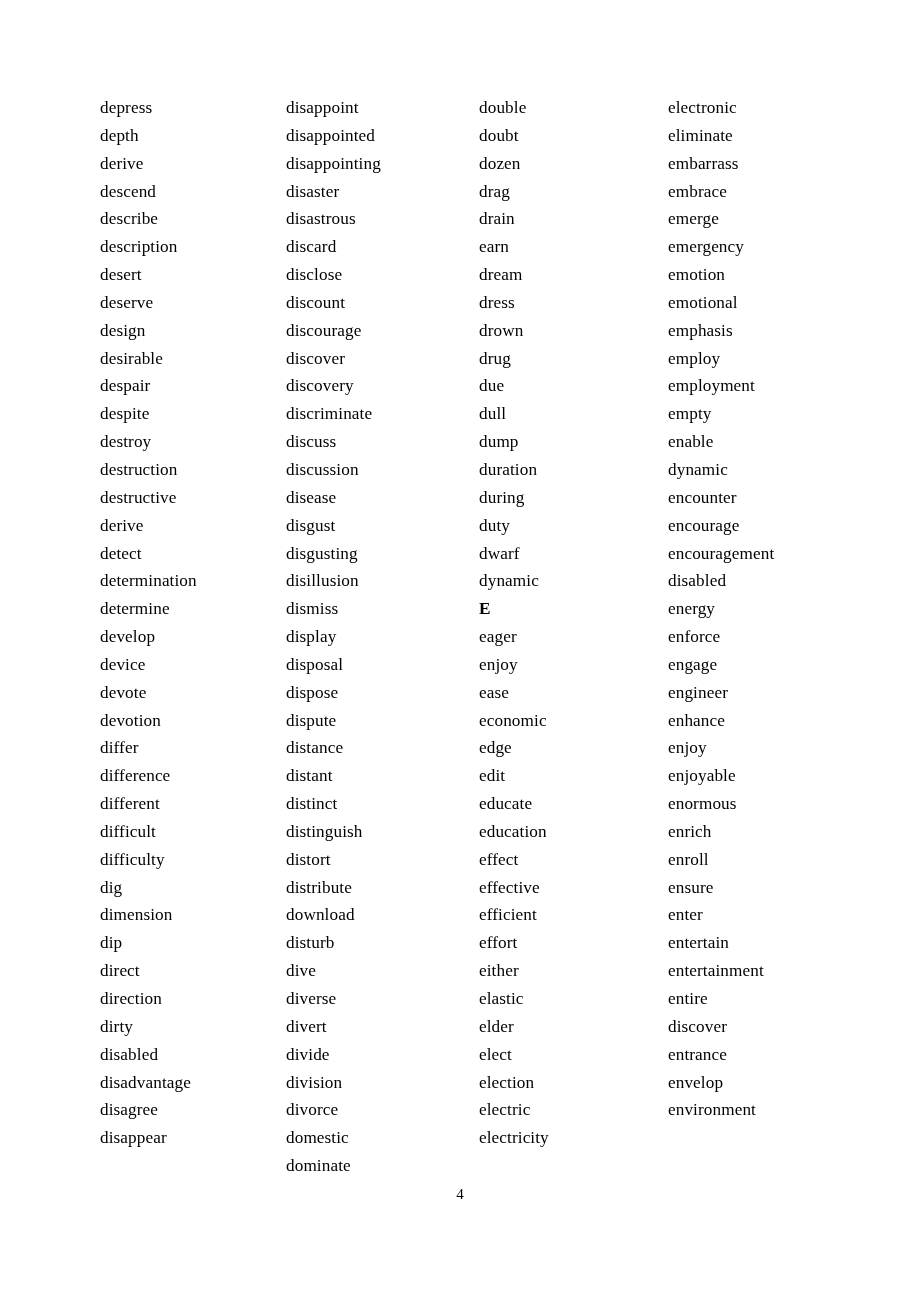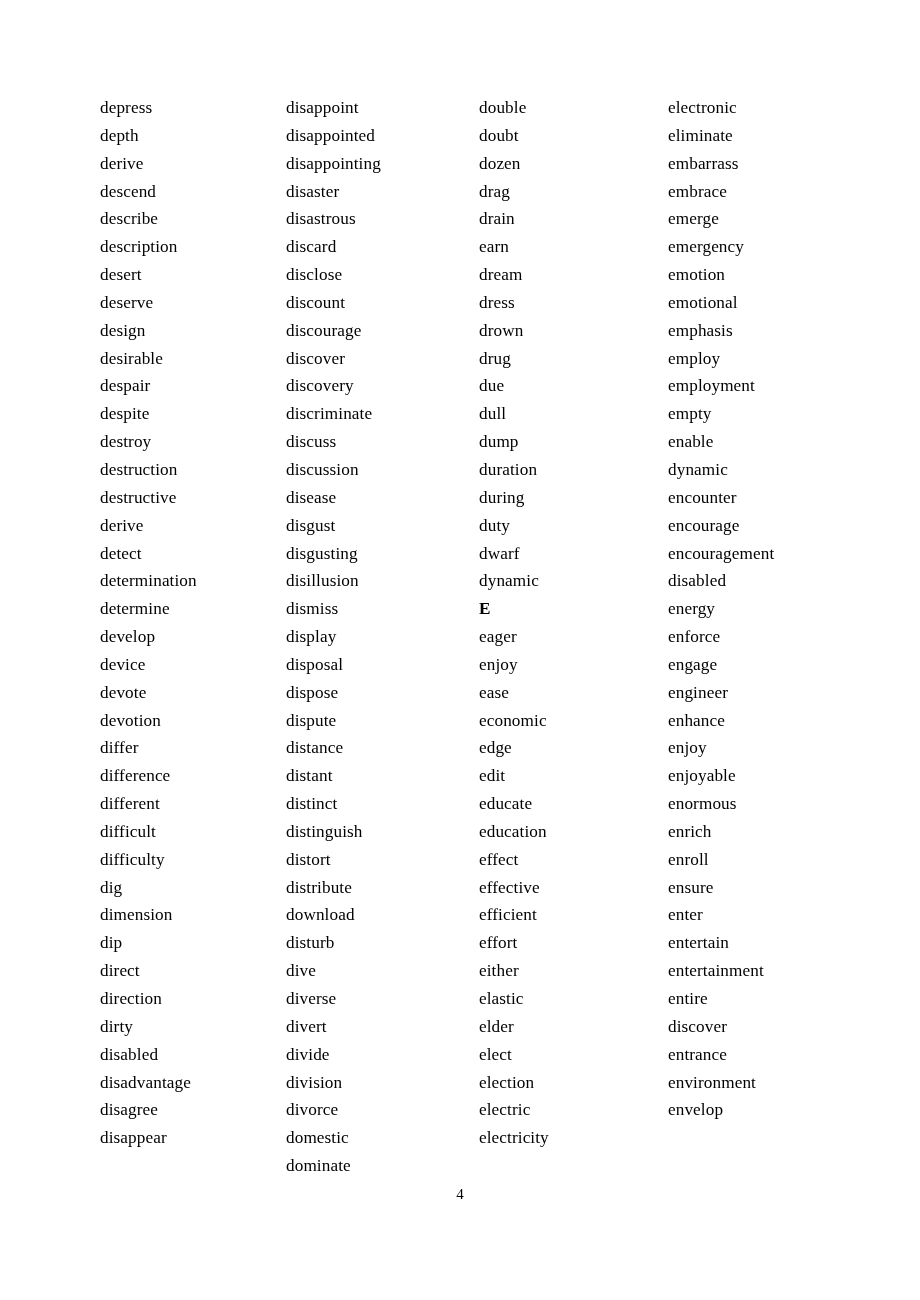--- a/index.html
+++ b/index.html
@@ -220,20 +220,20 @@
         <div class="word-entry">enormous</div>
         <div class="word-entry">enrich</div>
         <div class="word-entry">enroll</div>
         <div class="word-entry">ensure</div>
         <div class="word-entry">enter</div>
         <div class="word-entry">entertain</div>
         <div class="word-entry">entertainment</div>
         <div class="word-entry">entire</div>
         <div class="word-entry">discover</div>
         <div class="word-entry">entrance</div>
+        <div class="word-entry">envelop</div>
         <div class="word-entry">environment</div>
-        <div class="word-entry">envelop</div>
       </div>
   </div>
 
   <div id="page-number">4</div>
 
 </div>
 
 </body></html>

